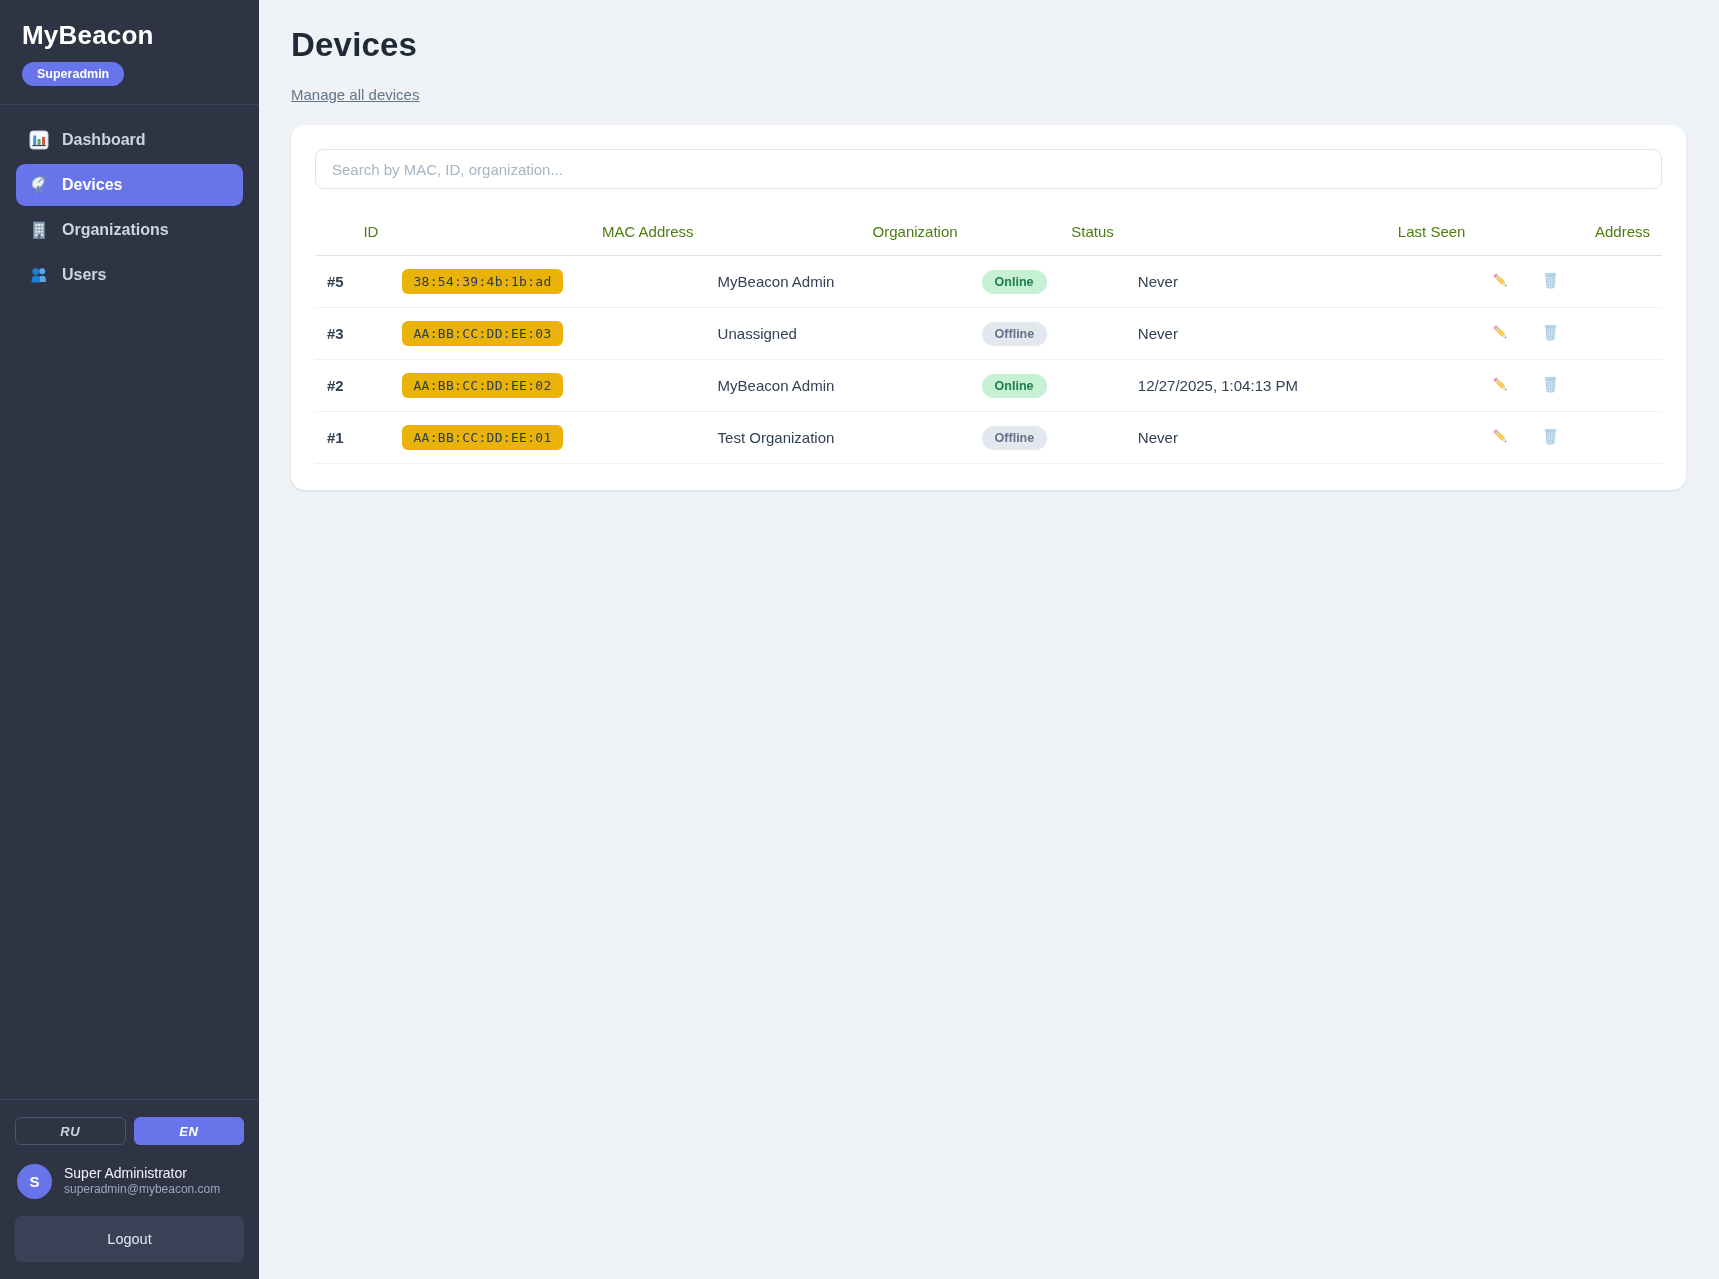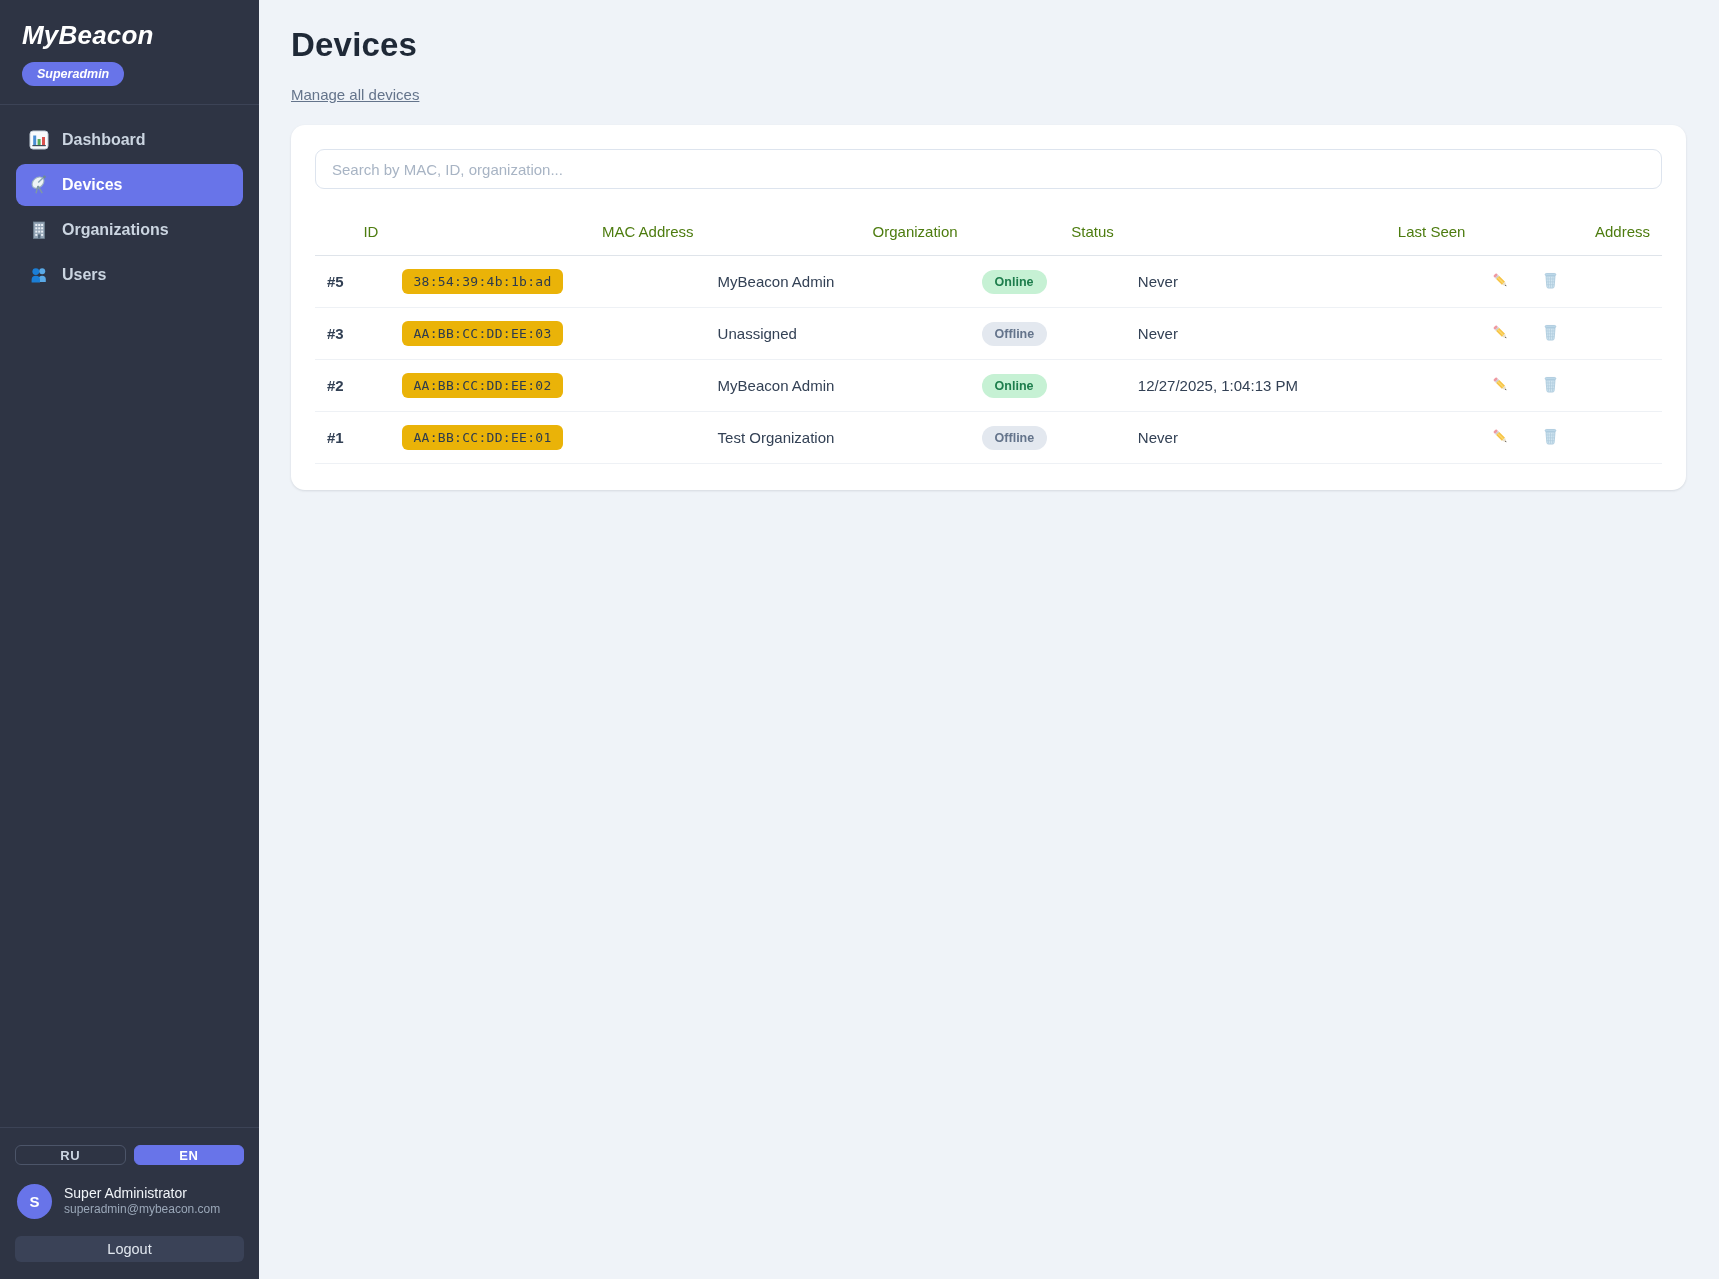--- a/index.html
+++ b/index.html
@@ -10,21 +10,21 @@
     color:#334155;
   }
   .app { display:flex; width:1719px; height:1279px; }
 
   
   .sidebar {
     width:259px; min-width:259px; height:100%;
     background:var(--sidebar-bg, #2e3444);
     display:flex; flex-direction:column;
   }
-  .logo-block { padding:20px 22px 18px 22px; border-bottom:1px solid #3c4356;font-style:italic; }
+  .logo-block { padding:20px 22px 18px 22px; border-bottom:1px solid #3c4356; }
   .app-title { color:#ffffff; font-size:26px; font-weight:700; letter-spacing:0.2px; }
   .role-badge {
     display:inline-block; margin-top:11px;
     background:var(--accent, #6471e6); color:#fff;
     font-size:12.5px; font-weight:700;
     padding:5px 15px; border-radius:999px;
   }
   .nav { padding:14px 16px; display:flex; flex-direction:column; gap:3px; }
   .nav-item {
     display:flex; align-items:center; gap:13px;
@@ -33,38 +33,38 @@
     cursor:pointer;
     font-weight:bold;
   }
   .nav-item.nav-active { background:var(--accent, #6b79e8); color:#ffffff; }
   .nav-icon { width:20px; height:20px; display:inline-flex; flex:0 0 20px; }
   .nav-icon svg { width:20px; height:20px; }
 
   .sidebar-bottom { margin-top:auto; border-top:1px solid #3c4356; padding:17px 15px 17px 15px; }
   .lang-row { display:flex; gap:8px; }
   .lang-btn {
-    flex:1; height:20px; border-radius:6px;
+    flex:1; height:28px; border-radius:6px;
     font-family:"Liberation Sans", sans-serif;
     font-size:13px; font-weight:700; letter-spacing:0.5px;
     background:transparent; color:#cbd5e1;
-    border:1px solid #4c5569; cursor:pointer;
+    border:1px solid #4c5569; cursor:pointer;font-style:italic;
   }
   .lang-btn.lang-active { background:var(--accent, #6b79e8); border:1px solid var(--accent, #6b79e8); color:#fff; }
   .user-row { display:flex; align-items:center; gap:12px; margin:19px 2px 0 2px; }
   .avatar {
     width:35px; height:35px; min-width:35px; border-radius:50%;
     background:var(--accent, #6b79e8); color:#fff;
     display:flex; align-items:center; justify-content:center;
     font-size:15px; font-weight:700;
   }
   .user-name { color:#f1f5f9; font-size:14px; font-weight:400; line-height:1.25; }
   .user-email { color:#9aa7b8; font-size:12px; line-height:1.3; }
   .logout-btn {
-    display:block; width:100%; margin-top:17px; height:26px;
+    display:block; width:100%; margin-top:17px; height:46px;
     background:#3a4257; color:#e2e8f0;
     border:none; border-radius:6px; font-size:14.5px;
     font-family:"Liberation Sans", sans-serif; cursor:pointer;
   }
 
   
   .main { flex:1; padding:26px 33px 0 32px; }
   .page-title { color:var(--title-text, #1f2937); font-size:33px; font-weight:800; letter-spacing:0.2px; }
   .page-subtitle { color:var(--muted-text, #64748b); font-size:15px; margin-top:22px;text-decoration:underline; }
 

